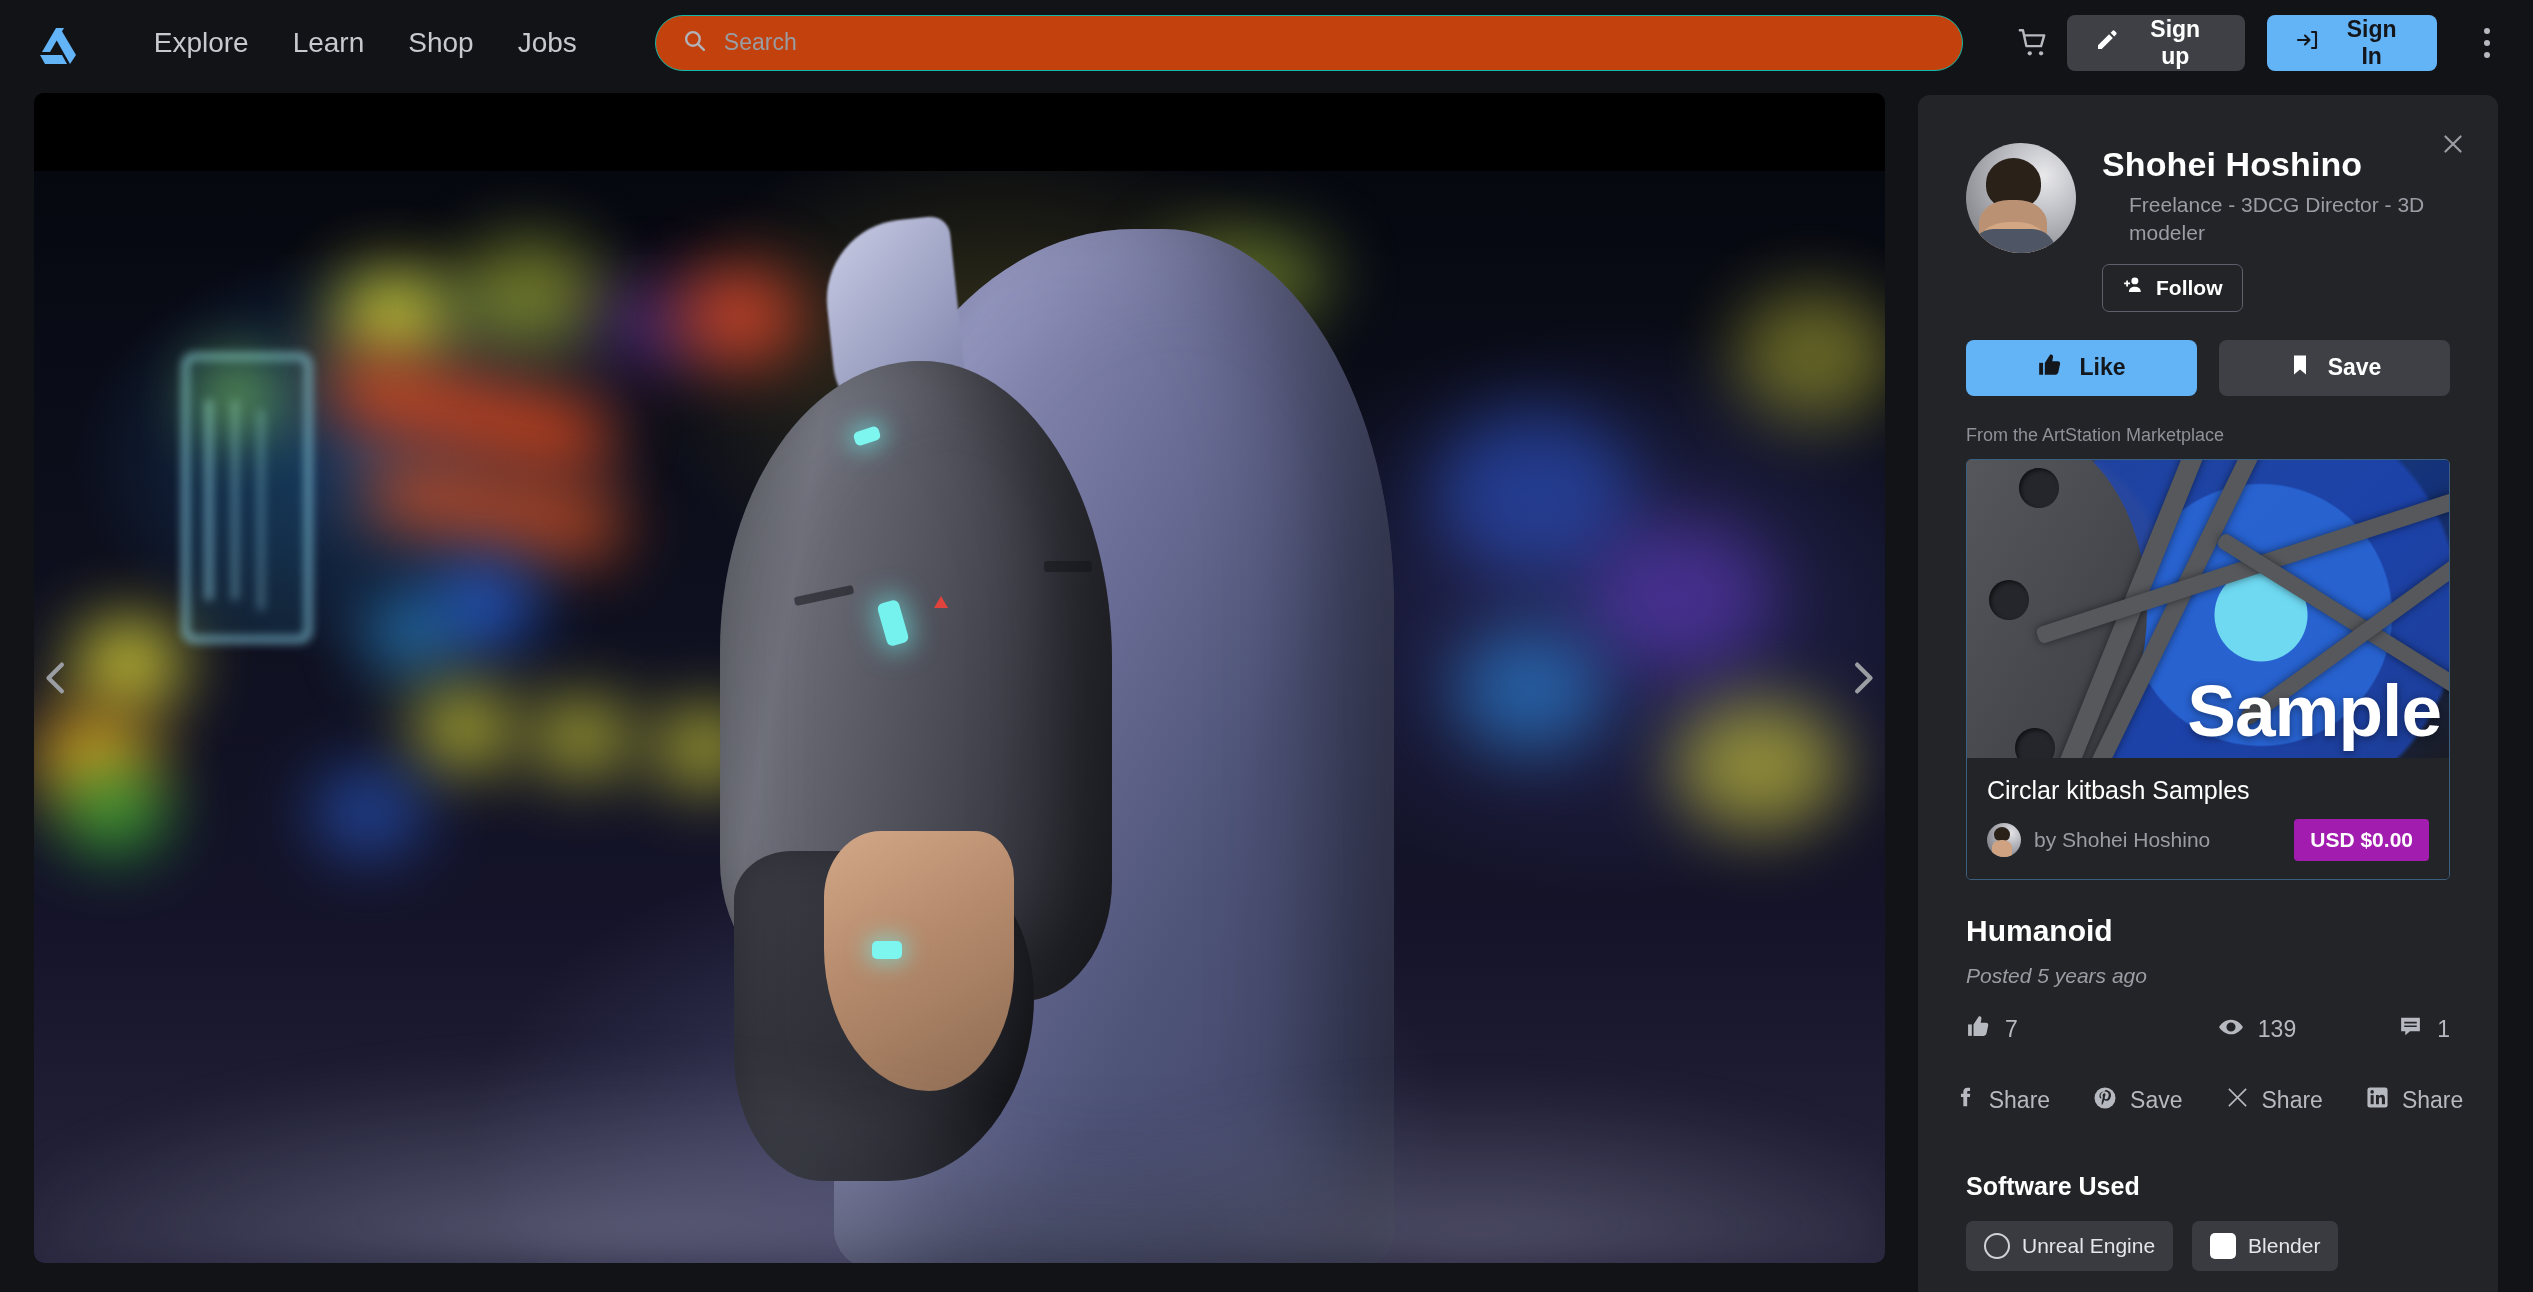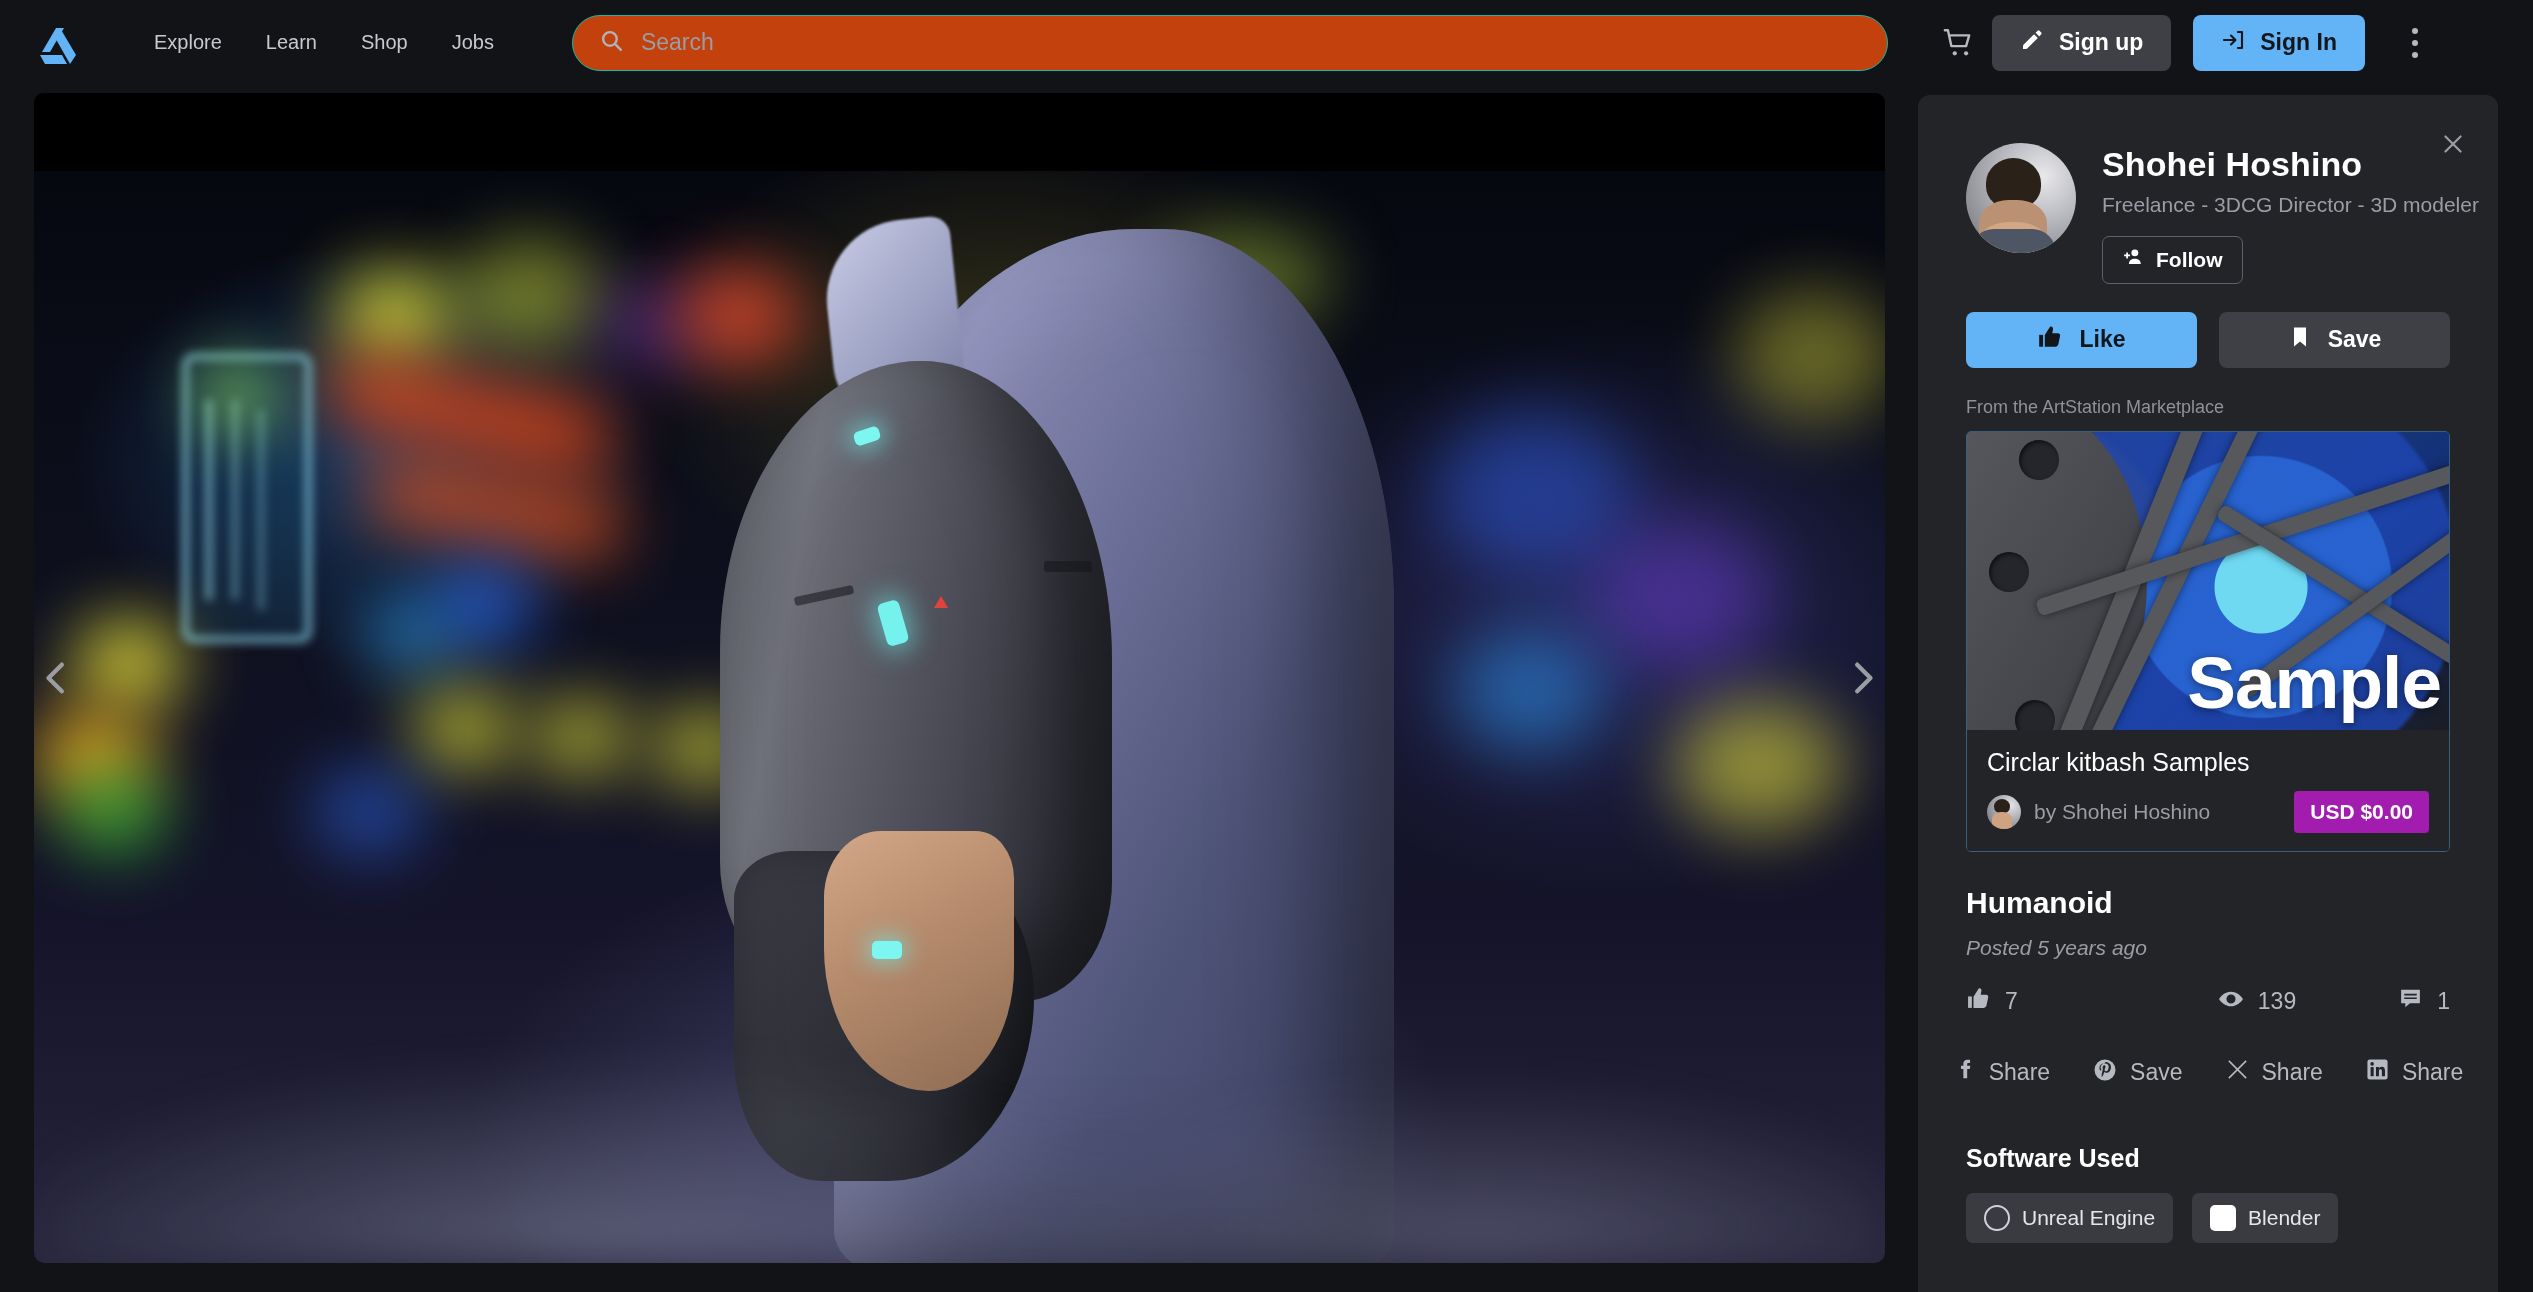--- a/index.html
+++ b/index.html
@@ -12,21 +12,21 @@
   }
 
   
   .header {
     position:absolute; top:0; left:0; width:2533px; height:85px;
     display:flex; align-items:center; background:#121317; z-index:30;
   }
   .logo { margin-left:34px; width:48px; height:48px; display:flex; align-items:center; justify-content:center; }
   .nav { display:flex; align-items:center; margin-left:50px; gap:0; }
   .nav-item {
-    color:#c7c9ce; font-size:20px; padding:10px 22px; border-radius:6px;
+    color:#c7c9ce; font-size:28px; padding:10px 22px; border-radius:6px;
     white-space:nowrap; cursor:pointer;
   }
   .search-wrap {
     margin-left:56px; width:1316px; height:56px;
     border:1px solid #14b8a6; border-radius:28px;
     display:flex; align-items:center; padding:0 26px; background:#c2410c;
   }
   .search-input {
     border:0; outline:0; background:transparent; color:#d5d7db;
     font-size:23px; font-family:"Liberation Sans", sans-serif;
@@ -159,21 +159,21 @@
     content:""; position:absolute; left:12%; top:52%; width:62%; height:48%;
     border-radius:44% 44% 0 0; background:#d4a784;
     box-shadow:inset 0 26px 0 -4px rgba(40,30,22,.15);
   }
   .avatar .body {
     position:absolute; left:4%; bottom:0; width:78%; height:22%;
     background:#4e5665; border-radius:30px 30px 0 0; z-index:2;
   }
   .prof-text { padding-top:2px; }
   .artist-name { color:#fff; font-size:34px; font-weight:bold; letter-spacing:.1px; }
-  .artist-title { color:#9a9da4; font-size:21px; line-height:1.33; margin-top:7px; max-width:400px; }
+  .artist-title { color:#9a9da4; font-size:21px; line-height:1.33; margin-top:7px; max-width:400px;margin-left:27px; }
   .follow-btn {
     margin-top:17px; height:48px; background:transparent; color:#fff;
     border:1px solid #5d606a; border-radius:7px; display:inline-flex; align-items:center;
     gap:12px; padding:0 19px; font-size:21px; font-weight:bold; cursor:pointer;
     font-family:"Liberation Sans", sans-serif;
   }
   .action-row { display:flex; gap:22px; padding:28px 48px 0 48px; }
   .btn-like {
     flex:1; height:56px; background:#63b3f7; color:#13161b; border:0; border-radius:8px;
     display:flex; align-items:center; justify-content:center; gap:16px;

